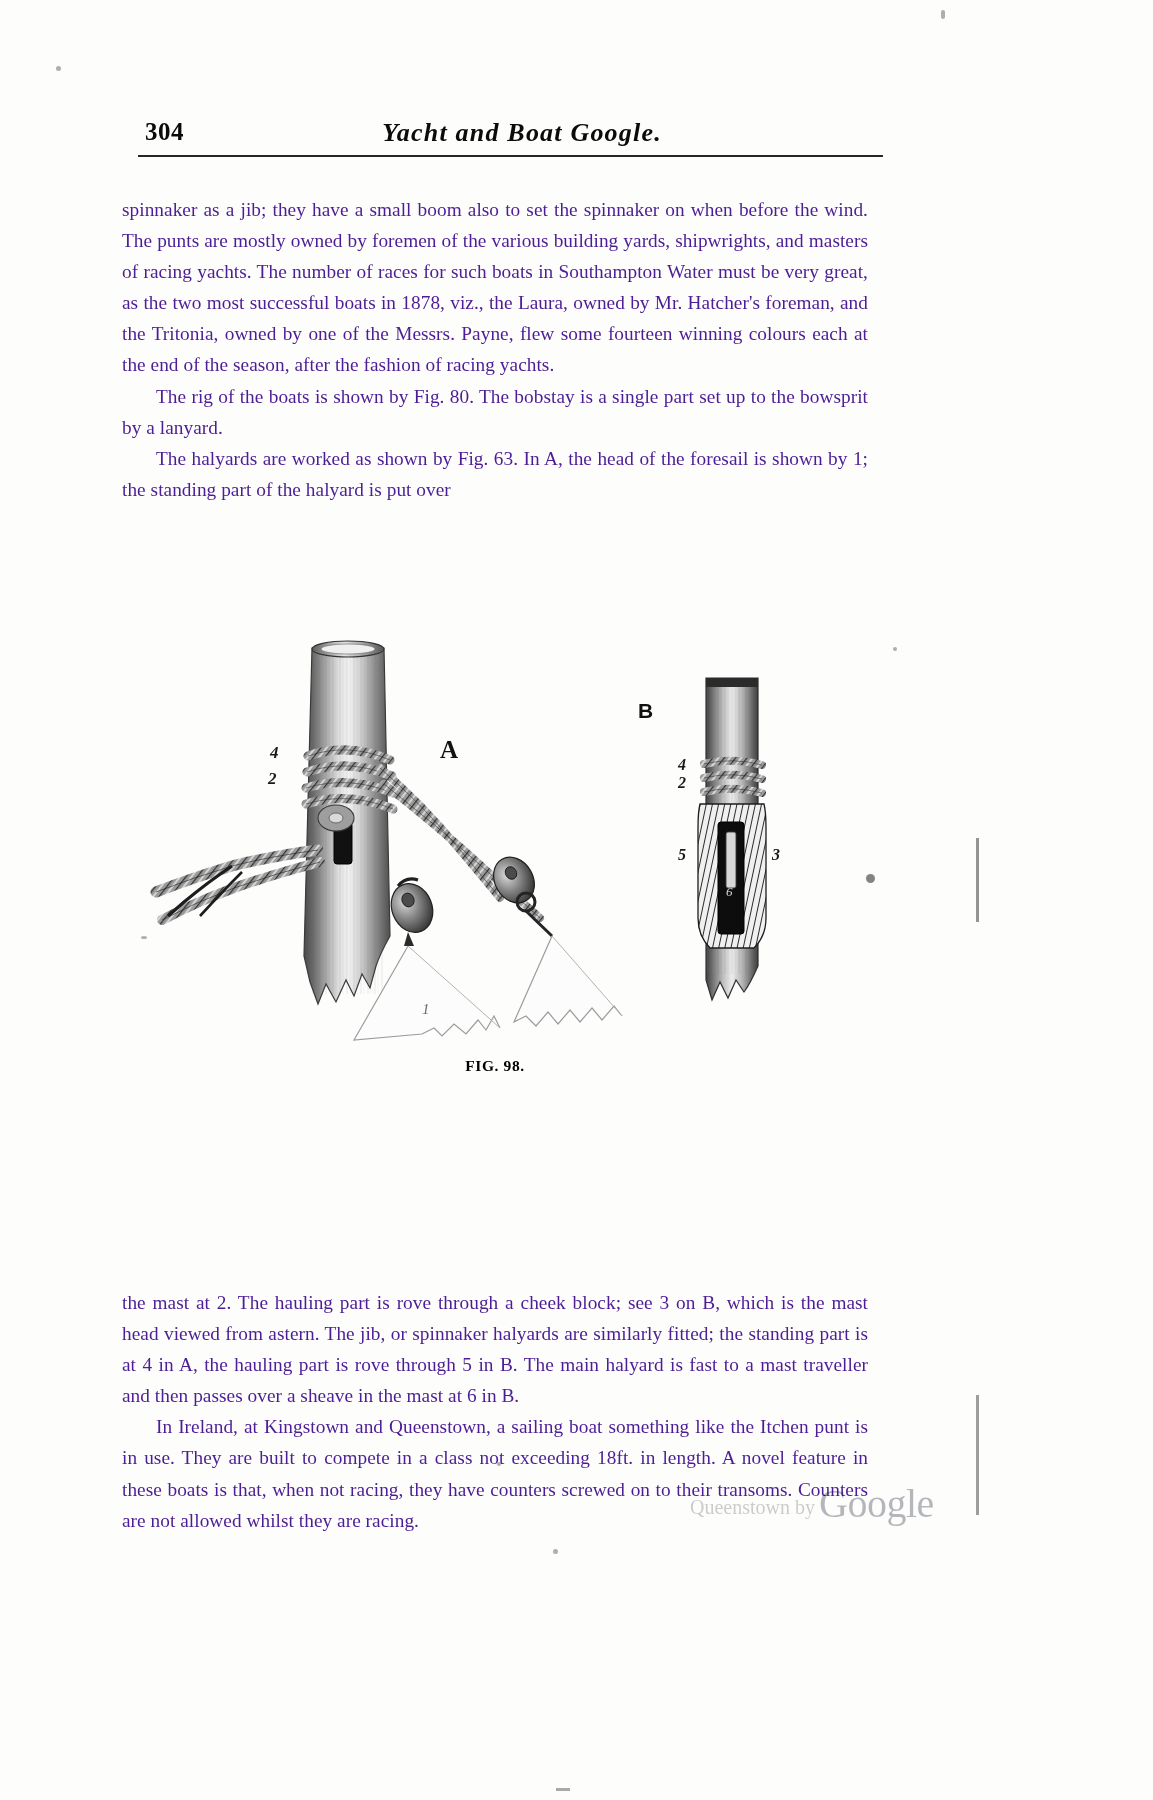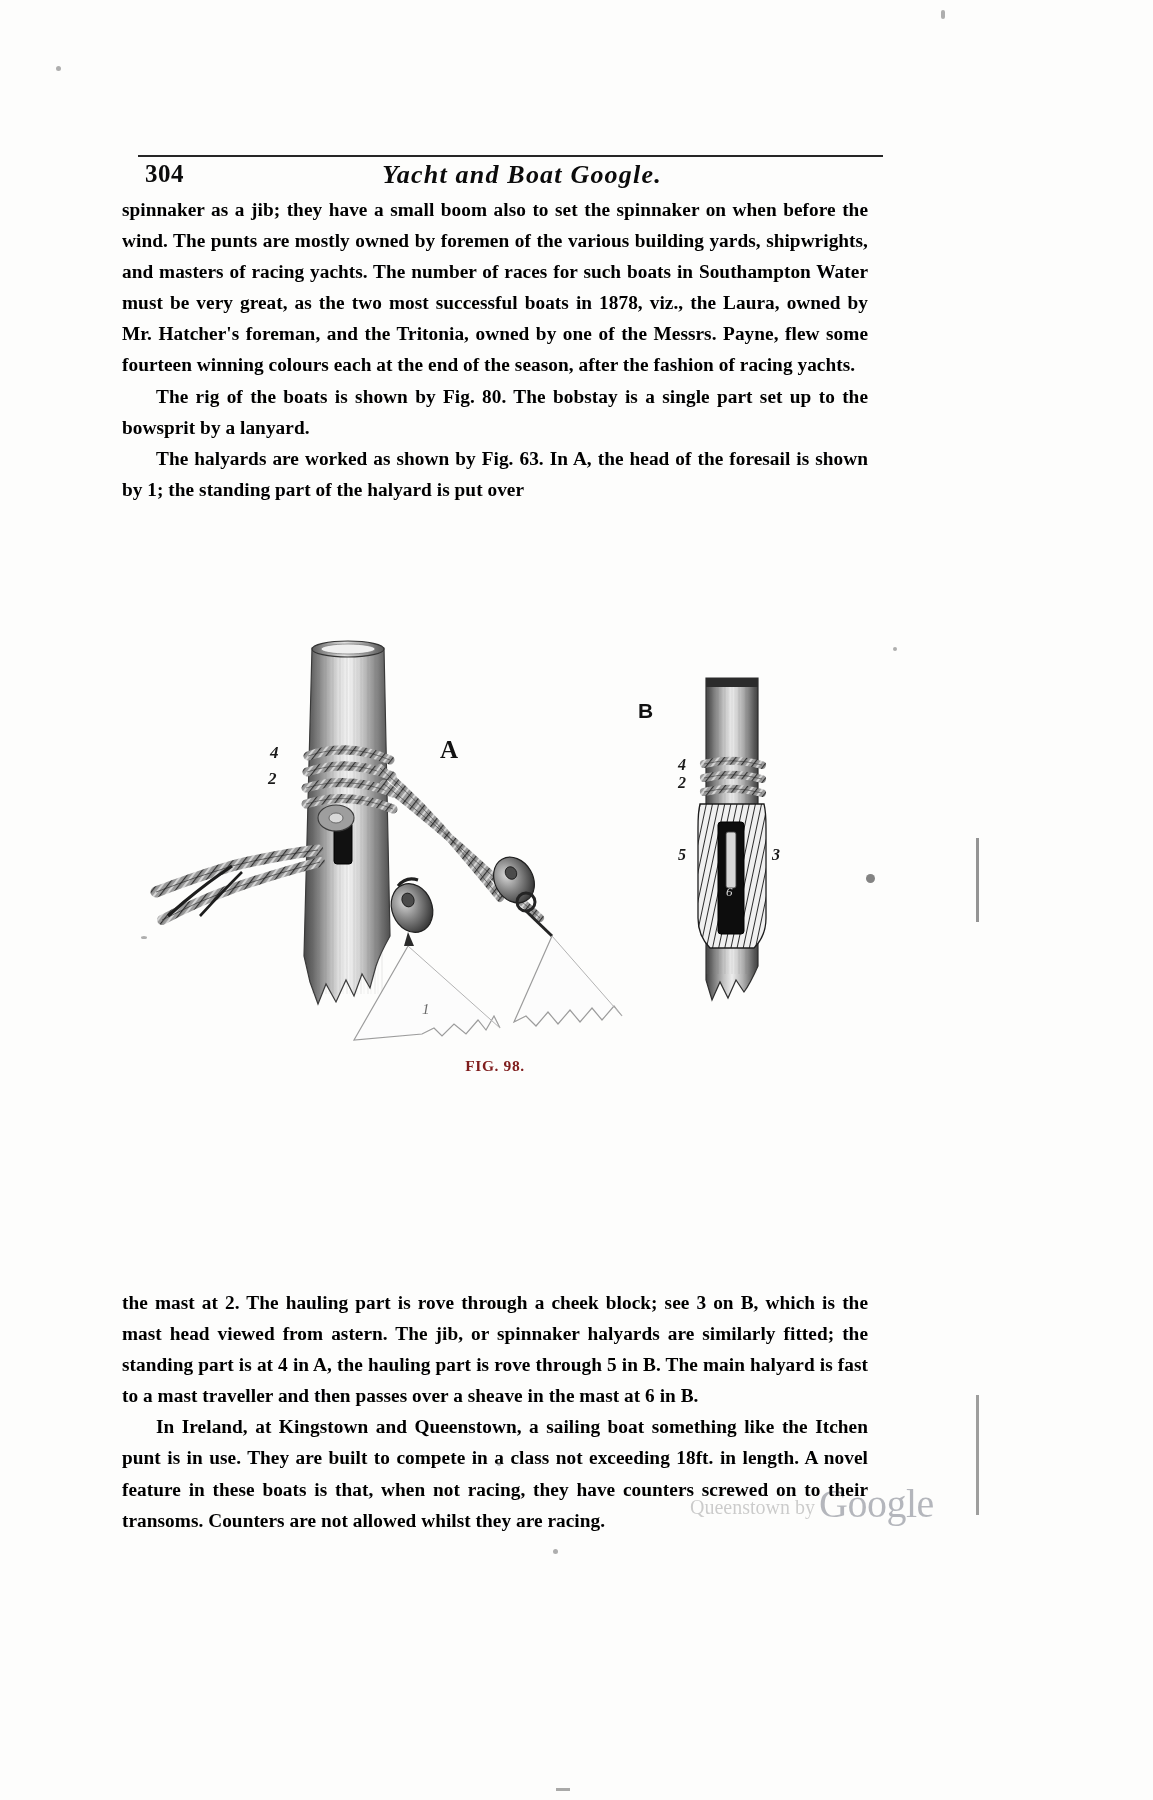--- a/index.html
+++ b/index.html
@@ -23,21 +23,20 @@
     background: #fdfdfc;
   }
 
   
   .running-head {
     position: absolute;
     top: 118px;
     left: 140px;
     width: 740px;
     height: 36px;
-    margin-top: 42px;
   }
   .folio {
     position: absolute;
     left: 5px;
     top: 0;
     font-size: 25px;
     font-weight: 700;
     letter-spacing: 0.5px;
     color: #0b0b0b;
   }
@@ -65,23 +64,23 @@
   }
 
   
   .textblock {
     position: absolute;
     left: 122px;
     width: 746px;
     font-size: 19.3px;
     line-height: 31.1px;
     text-align: justify;
-    color: #000000;
+    color: #4c1d95;
     letter-spacing: 0.05px;
-    font-weight: 700;
+    font-weight: 400;
   }
   .textblock p {
     margin: 0;
     text-indent: 0;
   }
   .textblock p.indent {
     text-indent: 34px;
   }
   #upper-text { top: 194px; }
   #lower-text { top: 1287px; }
@@ -99,21 +98,21 @@
   }
   .fig-caption {
     position: absolute;
     top: 1057px;
     left: 122px;
     width: 746px;
     text-align: center;
     font-size: 15.5px;
     font-weight: 700;
     letter-spacing: 0.6px;
-    color: #7f1d1d;
+    color: #000000;
   }
 
   svg.figure-svg {
     position: absolute;
     top: 0; left: 0;
     width: 746px;
     height: 440px;
   }
 
   

